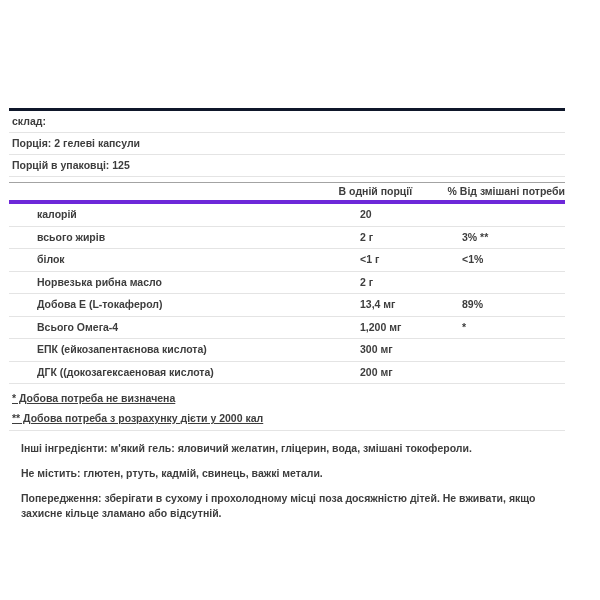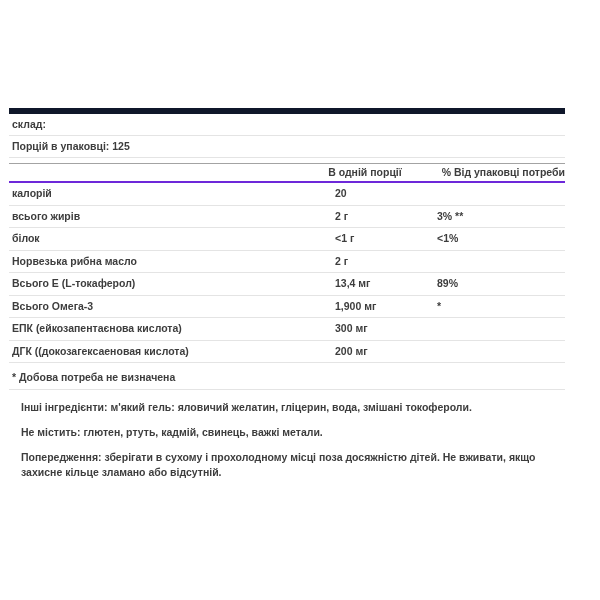--- a/index.html
+++ b/index.html
@@ -24,85 +24,90 @@
   }
   .info-row {
     height: 21px;
     line-height: 21px;
     border-bottom: 1px solid #e4e4e4;
     padding-left: 3px;
     white-space: nowrap;
     overflow: hidden;
   }
   .info-row.first {
-    border-top: 6px solid #0f172a;
+    border-top: 3px solid #0f172a;
   }
   .gap { height: 5px; }
   .nheader {
     display: flex;
     border-top: 1px solid #a3a3a3;
-    border-bottom: 2px solid #6d28d9;
+    border-bottom: 4px solid #6d28d9;
     height: 17px;
     line-height: 17px;
     gap: 20px;
   }
   .nrow {
     display: flex;
     height: 21.5px;
     line-height: 21.5px;
     border-bottom: 1px solid #e4e4e4;
   }
   .col-name {
     width: 323px;
     padding-left: 3px;
     white-space: nowrap;
     overflow: hidden;
+    margin-left: 25px;
   }
   .col-amount {
     width: 102px;
     white-space: nowrap;
   }
   .col-dv {
     flex: 1;
     white-space: nowrap;
   }
   .italic .col-name { }
   .footnotes {
     border-bottom: 1px solid #e4e4e4;
     padding: 4px 0 2px 3px;
   }
   .footnote-line {
     height: 20px;
     line-height: 20px;
     white-space: nowrap;
+    text-decoration: underline;
   }
   .para {
     margin: 10px 0 0 9px;
     padding-left: 3px;
     line-height: 15px;
   }
 </style>
 </head>
 <body>
 
 <div class="sheet">
 
   <div class="info-row first">
     <span>склад:</span>
   </div>
   <div class="info-row">
+    <span>Порція: 2 гелеві капсули</span>
+  </div>
+  <div class="info-row">
     <span>Порцій в упаковці: 125</span>
   </div>
 
   <div class="gap"></div>
 
   <div class="nheader">
     <div class="col-name"></div>
     <div class="col-amount">В одній порції</div>
-    <div class="col-dv">% Від упаковці потреби</div>
+    <div class="col-dv">% Від змішані потреби</div>
   </div>
 
   <div class="nrow">
     <div class="col-name">калорій</div>
     <div class="col-amount">20</div>
     <div class="col-dv"></div>
   </div>
   <div class="nrow">
     <div class="col-name">всього жирів</div>
     <div class="col-amount">2 г</div>
@@ -112,41 +117,42 @@
     <div class="col-name">білок</div>
     <div class="col-amount">&lt;1 г</div>
     <div class="col-dv">&lt;1%</div>
   </div>
   <div class="nrow">
     <div class="col-name">Норвезька рибна масло</div>
     <div class="col-amount">2 г</div>
     <div class="col-dv"></div>
   </div>
   <div class="nrow">
-    <div class="col-name">Всього E (L-токаферол)</div>
+    <div class="col-name">Добова E (L-токаферол)</div>
     <div class="col-amount">13,4 мг</div>
     <div class="col-dv">89%</div>
   </div>
   <div class="nrow">
-    <div class="col-name">Всього Омега-3</div>
-    <div class="col-amount">1,900 мг</div>
+    <div class="col-name">Всього Омега-4</div>
+    <div class="col-amount">1,200 мг</div>
     <div class="col-dv">*</div>
   </div>
   <div class="nrow italic">
     <div class="col-name">ЕПК (ейкозапентаєнова кислота)</div>
     <div class="col-amount">300 мг</div>
     <div class="col-dv"></div>
   </div>
   <div class="nrow">
     <div class="col-name">ДГК ((докозагексаеновая кислота)</div>
     <div class="col-amount">200 мг</div>
     <div class="col-dv"></div>
   </div>
 
   <div class="footnotes">
     <div class="footnote-line">* Добова потреба не визначена</div>
+    <div class="footnote-line">** Добова потреба з розрахунку дієти у 2000 кал</div>
   </div>
 
   <p class="para">Інші інгредієнти: м'який гель: яловичий желатин, гліцерин, вода, змішані токофероли.</p>
   <p class="para">Не містить: глютен, ртуть, кадмій, свинець, важкі метали.</p>
   <p class="para">Попередження: зберігати в сухому і прохолодному місці поза досяжністю дітей. Не вживати, якщо захисне кільце зламано або відсутній.</p>
 
 </div>
 
 </body></html>

